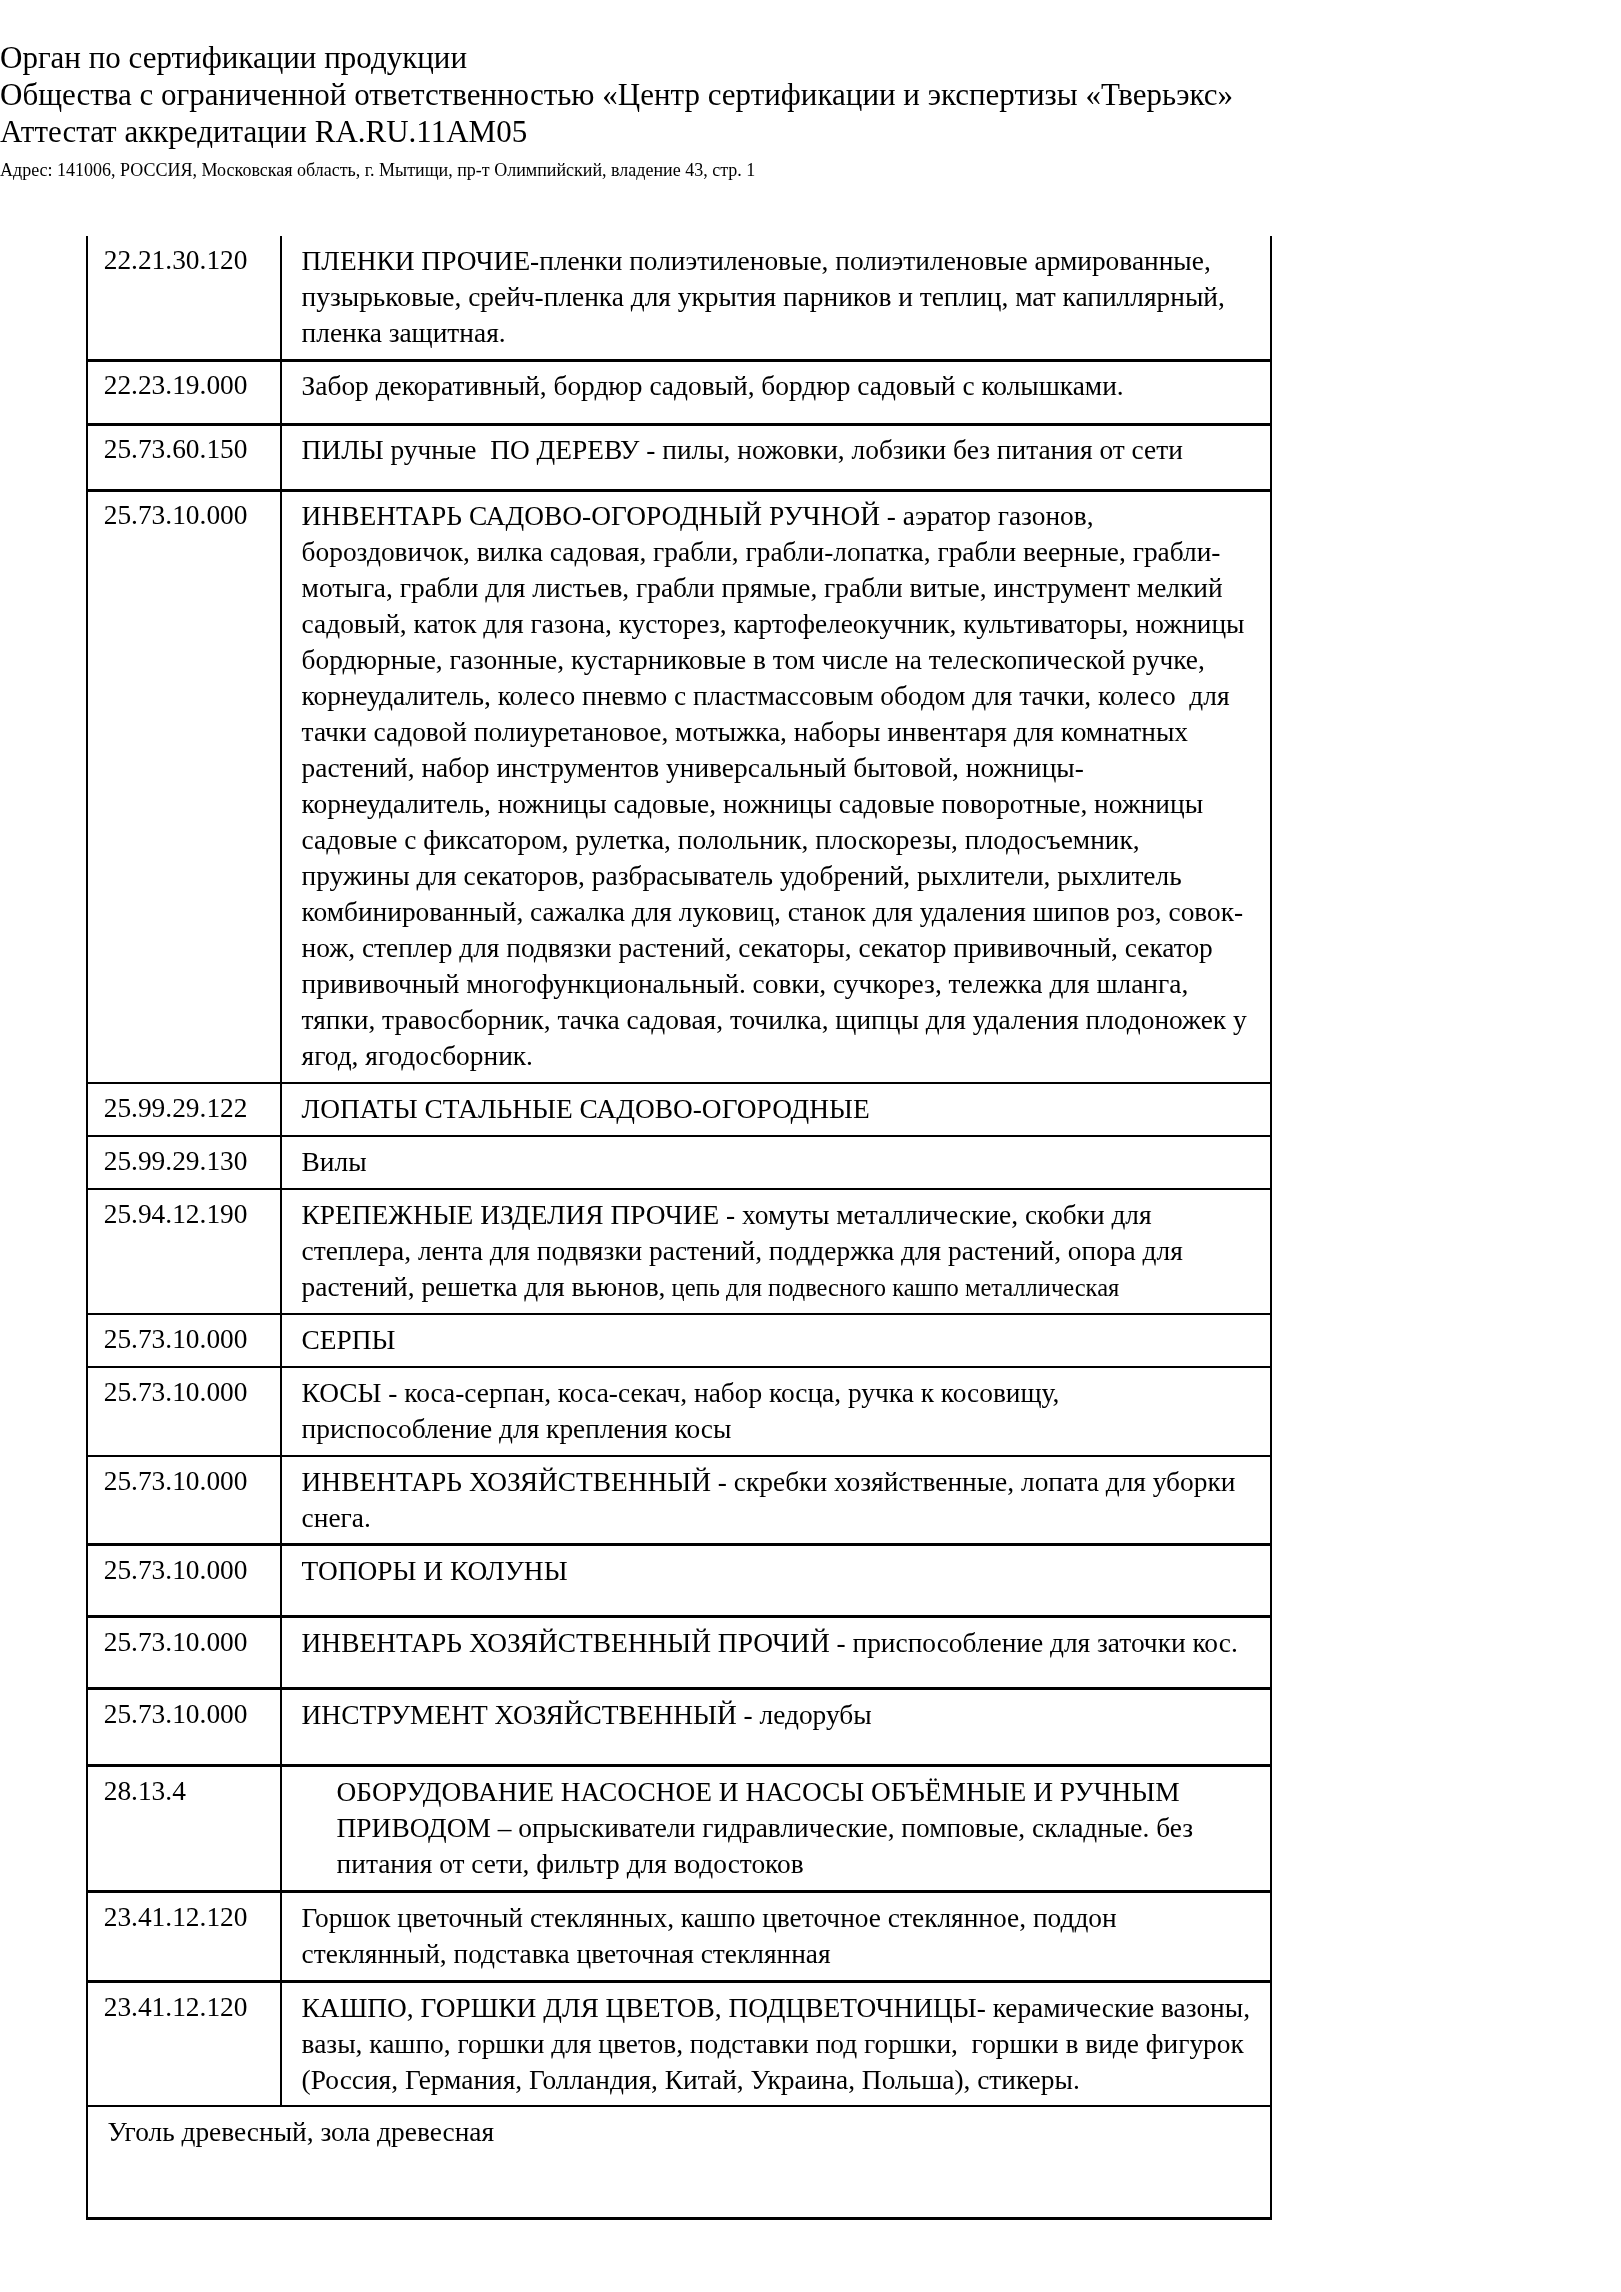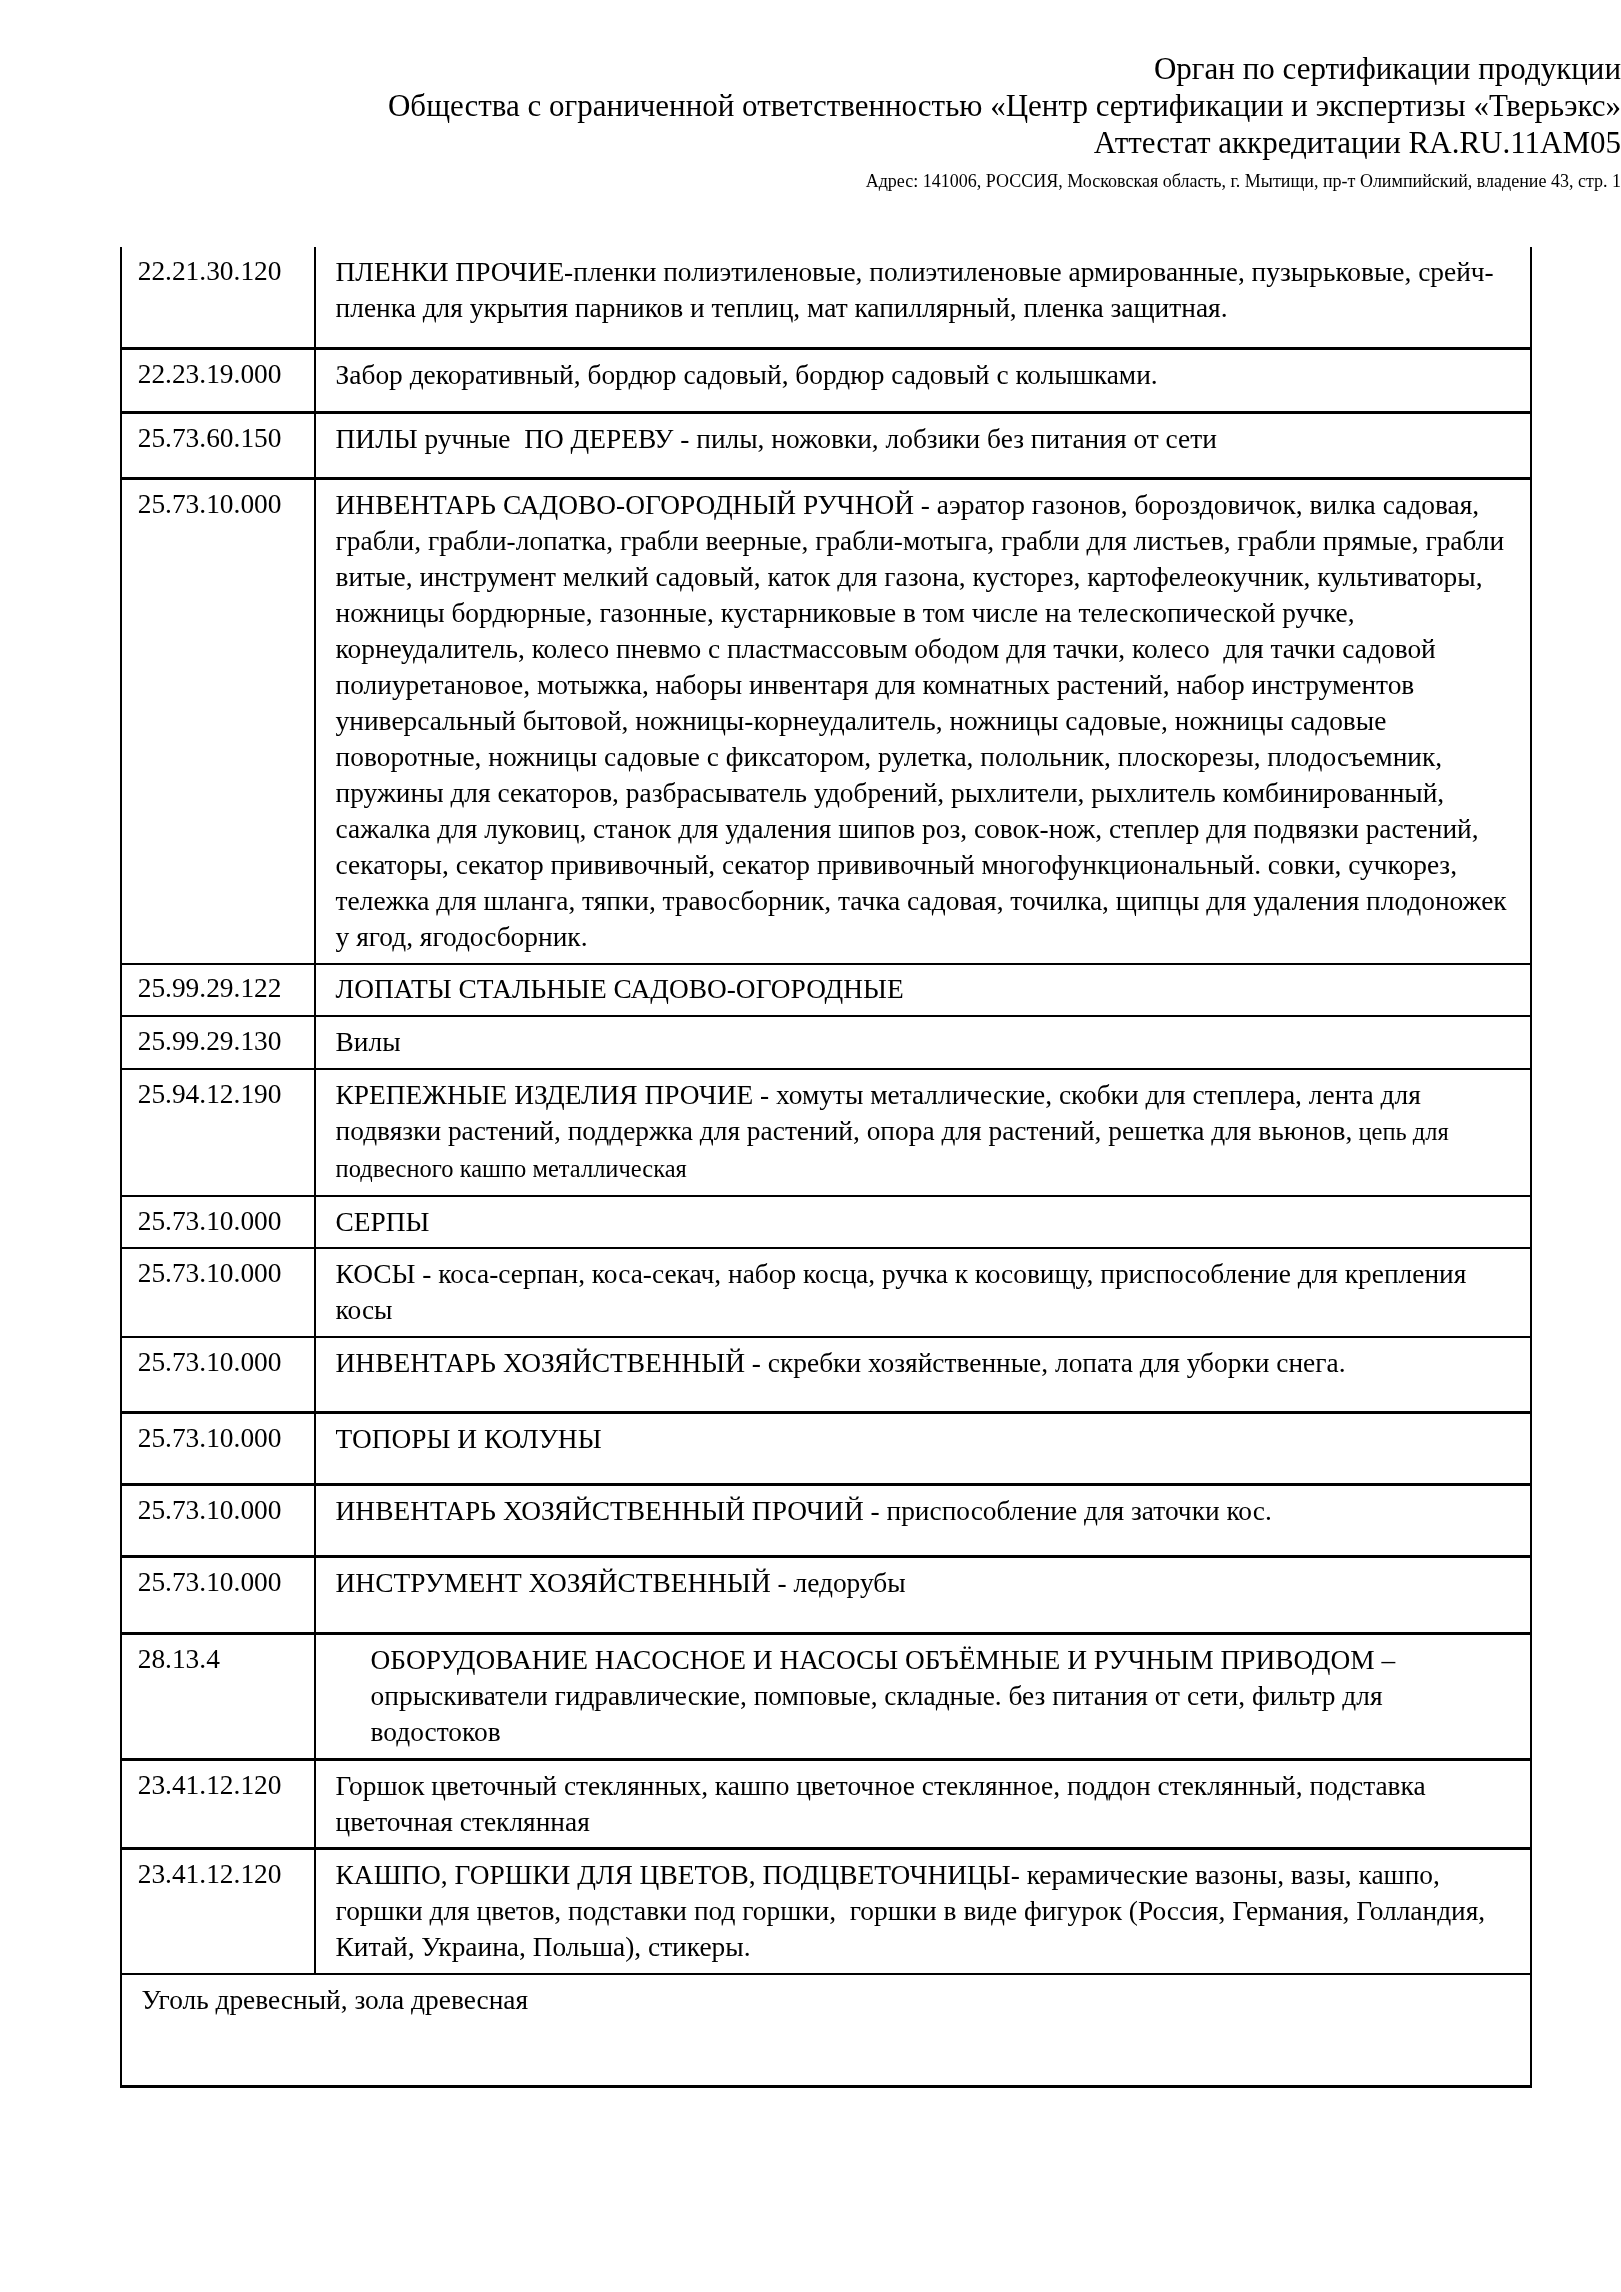--- a/index.html
+++ b/index.html
@@ -9,37 +9,37 @@
   }
   body {
     width: 1621px;
     height: 2293px;
     position: relative;
     font-family: "Liberation Serif", "DejaVu Serif", serif;
     color: #000000;
     overflow: hidden;
   }
   .doc-header {
-    padding-top: 50px;
-    text-align: right;
+    padding-top: 39px;
+    text-align: left;
   }
   .h-line {
     font-size: 31px;
     line-height: 37px;
     white-space: nowrap;
   }
   .h-address {
     font-size: 18px;
     line-height: 29px;
     margin-top: 5.9px;
     white-space: nowrap;
   }
   .products-table {
-    margin: 51px 0 0 120px;
-    width: 1412px;
+    margin: 51px 0 0 86px;
+    width: 1186px;
     box-sizing: border-box;
     border-left: 2.9px solid #000;
     border-right: 2.9px solid #000;
   }
   .row {
     display: flex;
     align-items: stretch;
     border-bottom: 3.9px solid #000;
   }
   

